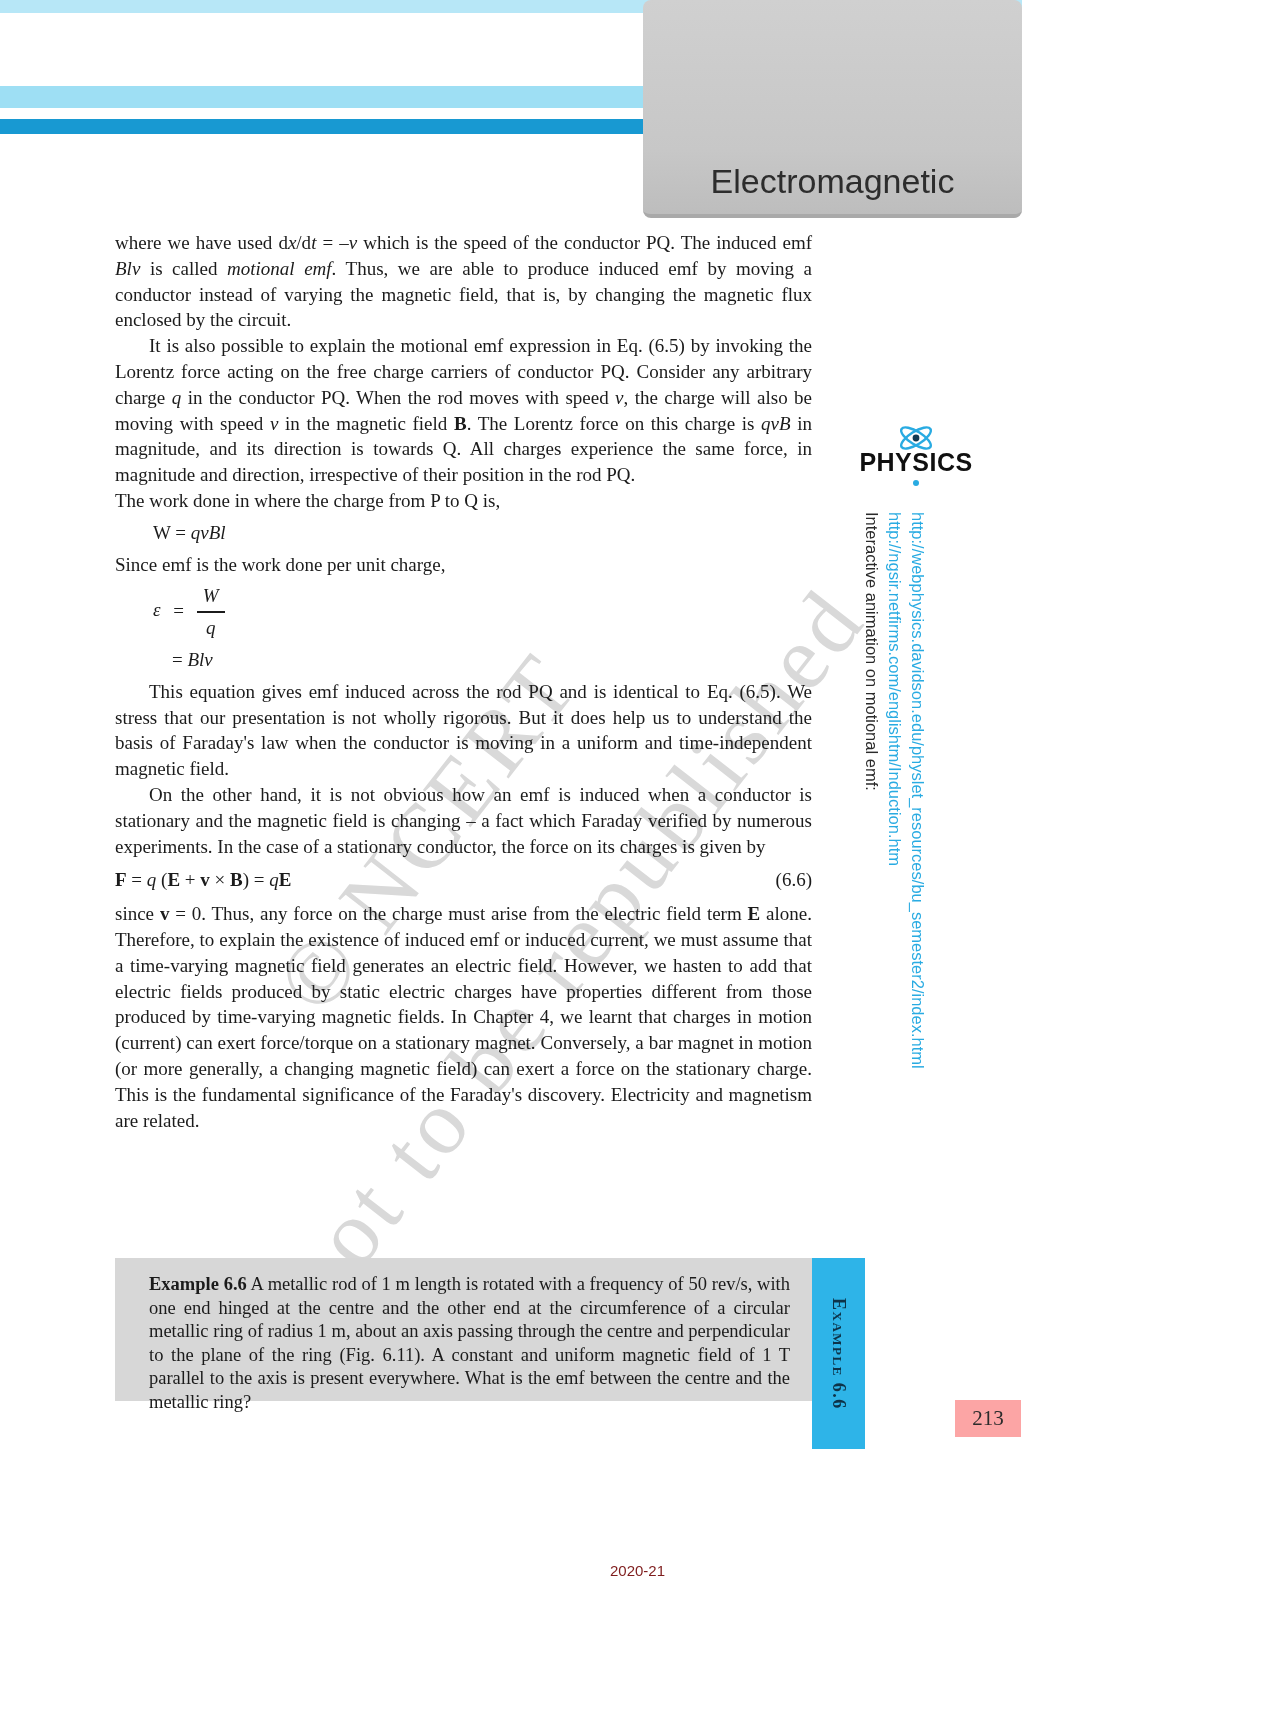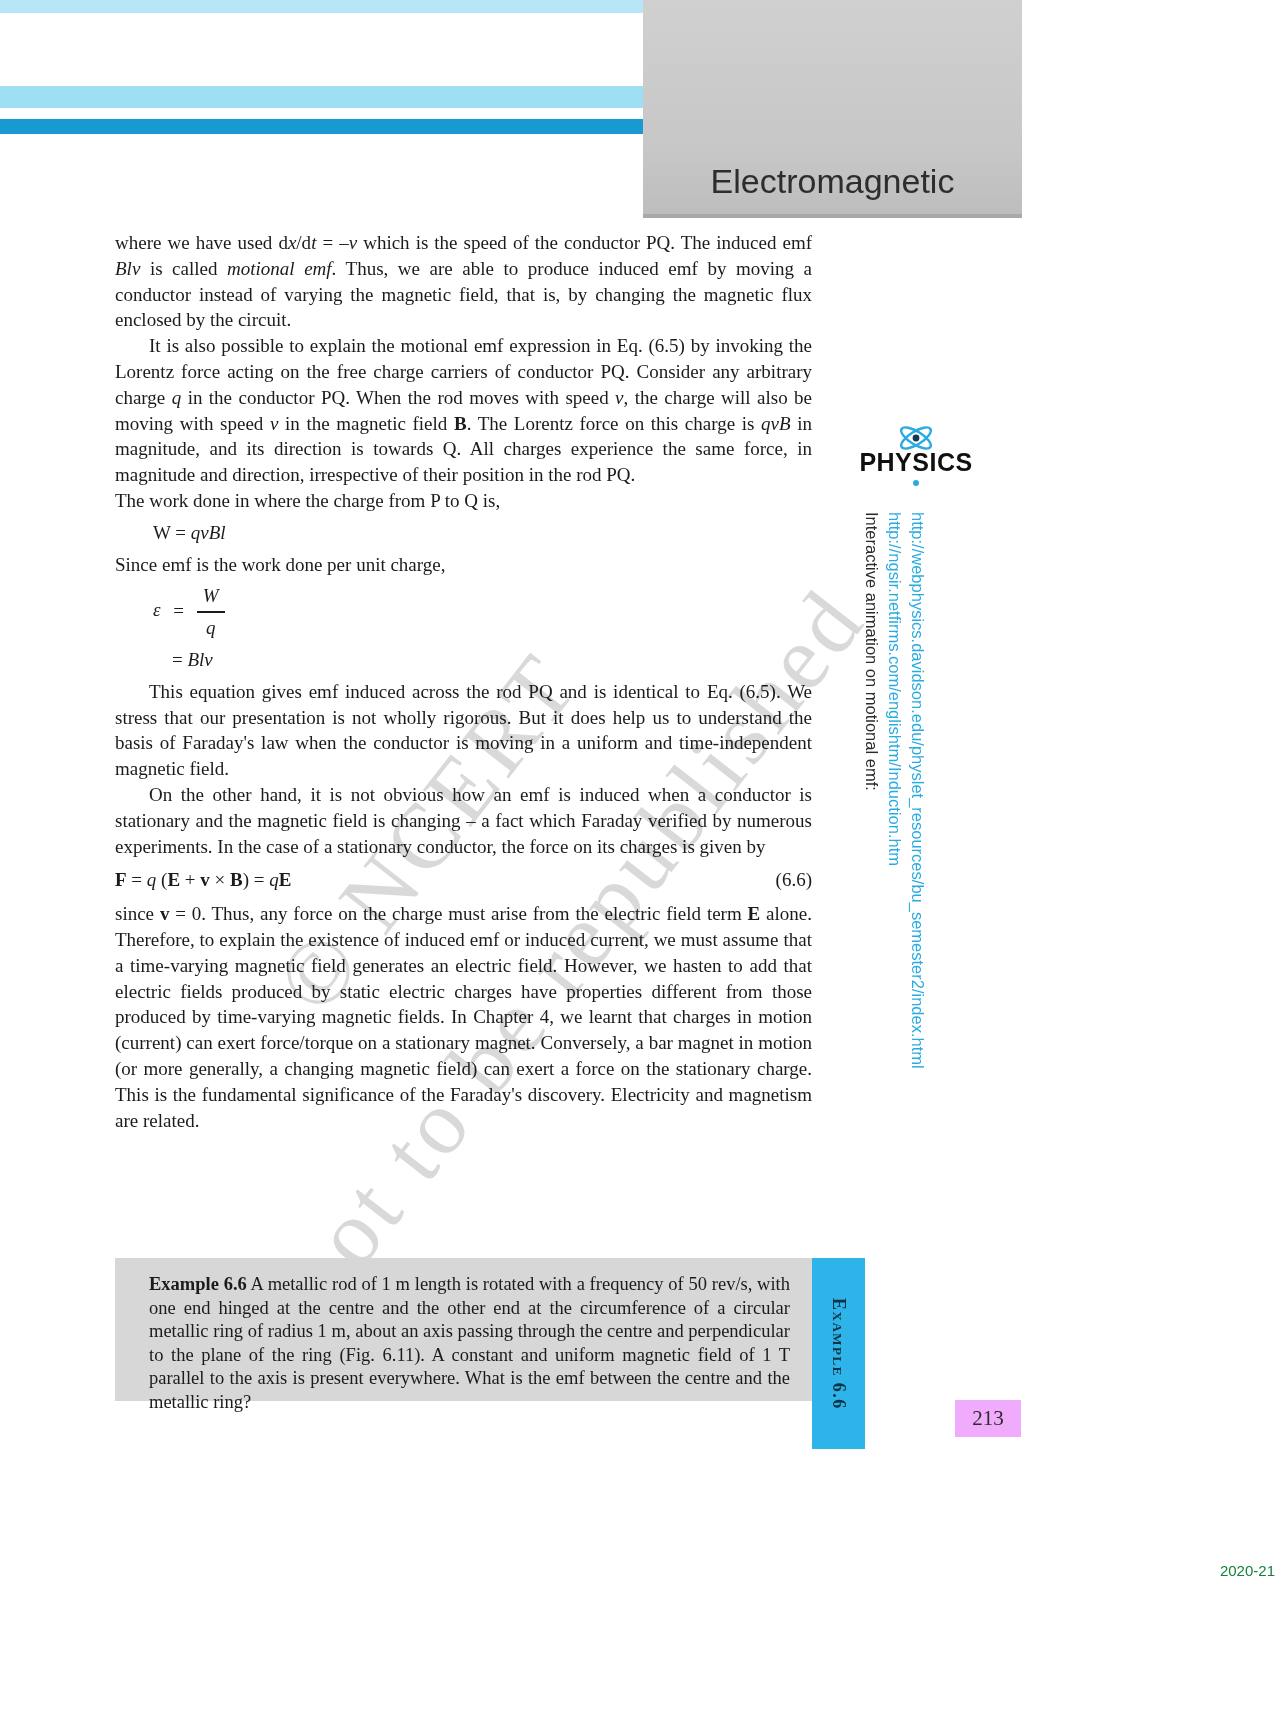--- a/index.html
+++ b/index.html
@@ -15,21 +15,21 @@
   
   .band { position:absolute; left:0; z-index:1; }
   .band1 { top:0; height:13px; width:1022px; background:#b7e7f7; }
   .band2 { top:86px; height:22px; width:1022px; background:#9edff4; }
   .band3 { top:119px; height:15px; width:1022px; background:#1899d2; }
 
   
   .header-box { position:absolute; left:643px; top:0; width:379px; height:218px; z-index:2;
     background:linear-gradient(180deg,#d0d0d0 0%,#c7c7c7 70%,#bdbdbd 100%);
     border-bottom:4px solid #a9a9a9;
-    display:flex; flex-direction:column; justify-content:flex-end; align-items:center; padding-bottom:12px; }
+    display:flex; flex-direction:column; justify-content:flex-end; align-items:center; padding-bottom:12px;border-radius:8px; }
   .header-title { font-family:"Liberation Sans", sans-serif; font-size:34px; line-height:42px;
     color:#2d2d2d; text-align:center; }
 
   
   .content { position:absolute; left:115px; top:230px; width:697px; z-index:2;
     font-size:19px; line-height:25.8px; text-align:justify; }
   .indent { text-indent:34px; }
   .i { font-style:italic; }
   .b { font-weight:bold; }
   .eq { margin:6px 0 6px 38px; text-align:left; }
@@ -55,26 +55,26 @@
   
   .example-box { position:absolute; left:115px; top:1258px; width:697px; height:143px; z-index:2;
     background:#d7d7d7; padding:15px 22px 14px 34px; font-size:18.5px; line-height:23.6px; text-align:justify; }
   .example-tab { position:absolute; left:812px; top:1258px; width:53px; height:191px; z-index:2;
     background:#2eb4e8; display:flex; align-items:center; justify-content:center; }
   .example-tab-text { writing-mode:vertical-rl; font-family:"Liberation Serif", serif; font-weight:bold;
     font-size:18px; letter-spacing:1.5px; color:#0d3349; font-variant:small-caps; }
 
   
   .page-badge { position:absolute; left:955px; top:1400px; width:66px; height:37px; z-index:2;
-    background:#f0abfc; display:flex; align-items:center; justify-content:center;
+    background:#fca5a5; display:flex; align-items:center; justify-content:center;
     font-size:21px; color:#2b2b2b; }
 
   
-  .footer-year { position:absolute; left:0; top:1562px; width:100%; text-align:right; z-index:2;
-    font-family:"Liberation Sans", sans-serif; font-size:15px; color:#15803d; }
+  .footer-year { position:absolute; left:0; top:1562px; width:100%; text-align:center; z-index:2;
+    font-family:"Liberation Sans", sans-serif; font-size:15px; color:#7f1d1d; }
 </style>
 </head>
 <body>
 
 <div class="page">
 
   <div class="watermark">
     <div>© NCERT</div>
     <div>not to be republished</div>
   </div>

